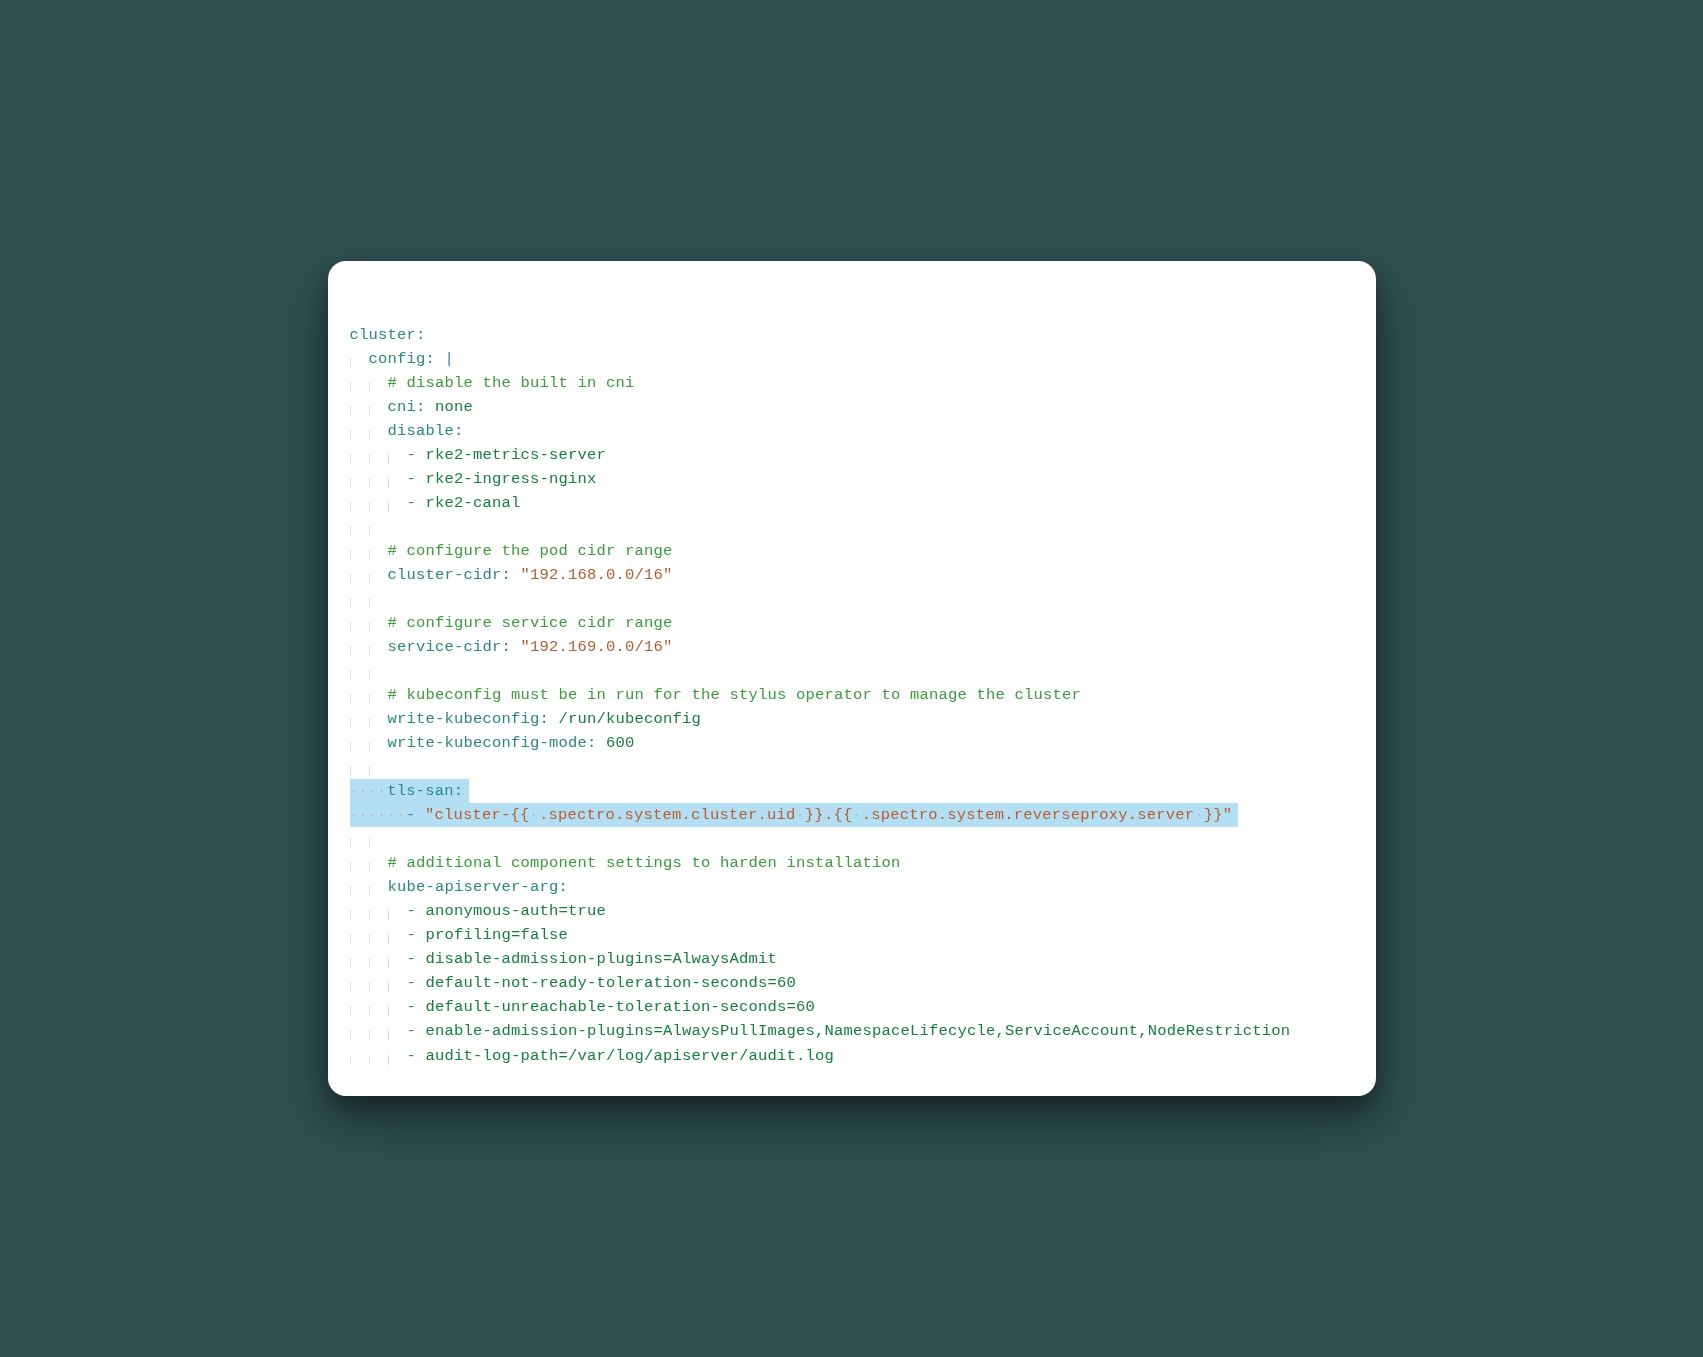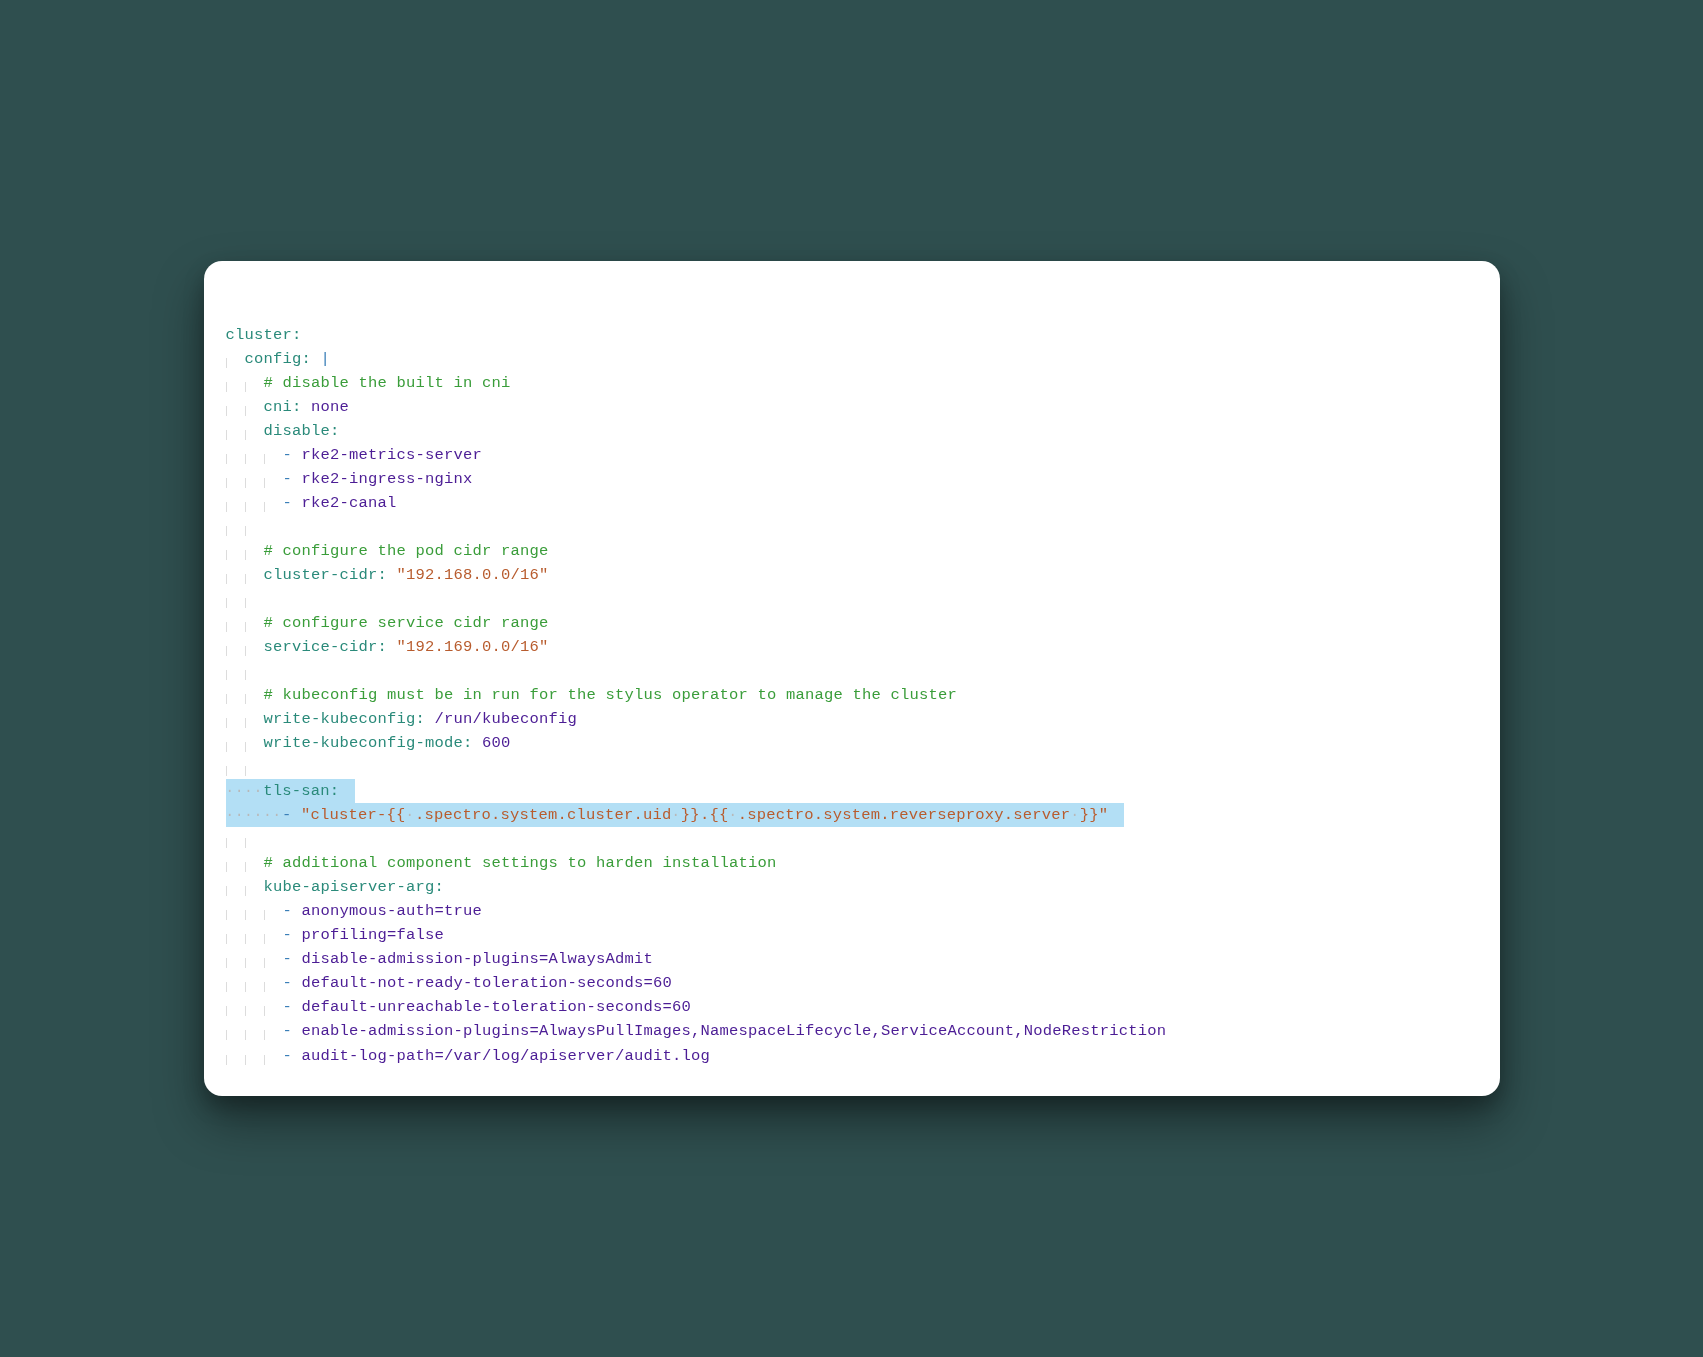--- a/index.html
+++ b/index.html
@@ -13,48 +13,48 @@
       justify-content: center;
       align-items: center;
       min-height: 100vh;
       padding: 40px;
       font-family: "SF Mono", "Monaco", "Menlo", "Consolas", "Courier New", monospace;
     }
     .window {
       background: #ffffff;
       border-radius: 18px;
       box-shadow: 0 25px 50px rgba(0,0,0,0.4), 0 10px 20px rgba(0,0,0,0.25);
-      width: 1296px;
+      width: 1048px;
       height: 835px;
       overflow: hidden;
       position: relative;
     }
     .code-area {
       padding: 14px 0 14px 22px;
       font-size: 15.5px;
       line-height: 1.55;
       white-space: pre;
       font-family: "SF Mono", "Monaco", "Menlo", "Consolas", "Courier New", monospace;
       letter-spacing: 0.2px;
     }
     .line {
       position: relative;
       min-height: 24px;
     }
     .key { color: #2a8a7a; }
     .comment { color: #3a9d3a; font-family: Liberation Mono, monospace; }
-    .value { color: #4c1d95; }
+    .value { color: #15803d; }
     .string { color: #b85c2e; }
     .dash { color: #3a7fb8; }
     .punct { color: #2a8a7a; }
     .pipe { color: #3a7fb8; }
     .highlight {
       background: #b3dff5;
       display: inline-block;
-      padding-right: 16px;
+      padding-right: 6px;
     }
     .ws-dot {
       color: #b8b8b8;
       font-size: 14px;
       letter-spacing: 1px;
     }
     .code-content {
       position: relative;
     }
   </style>

